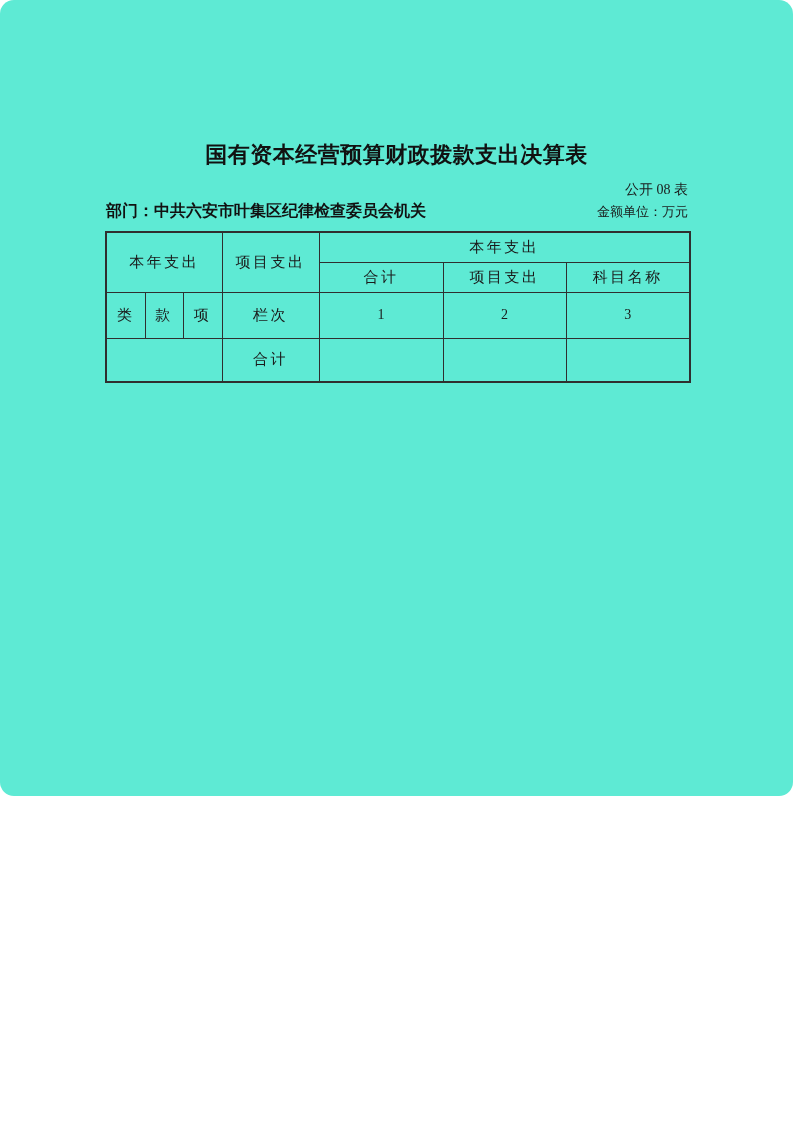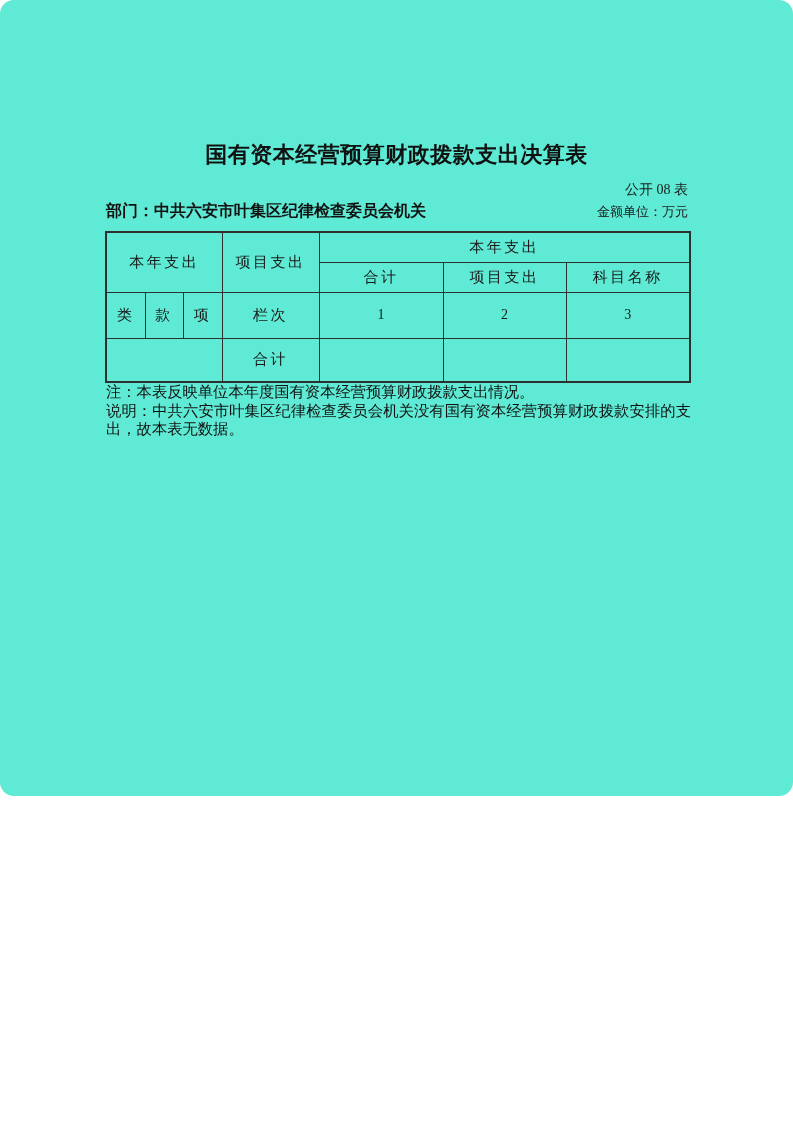--- a/index.html
+++ b/index.html
@@ -138,18 +138,14 @@
       <tr style="height:44px">
         <td colspan="3"></td>
         <td>合计</td>
         <td></td>
         <td></td>
         <td></td>
       </tr>
     </tbody>
   </table>
 
-  <div class="notes">
-    <div>注：本表反映单位本年度国有资本经营预算财政拨款支出情况。</div>
-    <div>说明：中共六安市叶集区纪律检查委员会机关没有国有资本经营预算财政拨款安排的支出，故本表无数据。</div>
-  </div>
 
 </div>
 
 </body></html>

